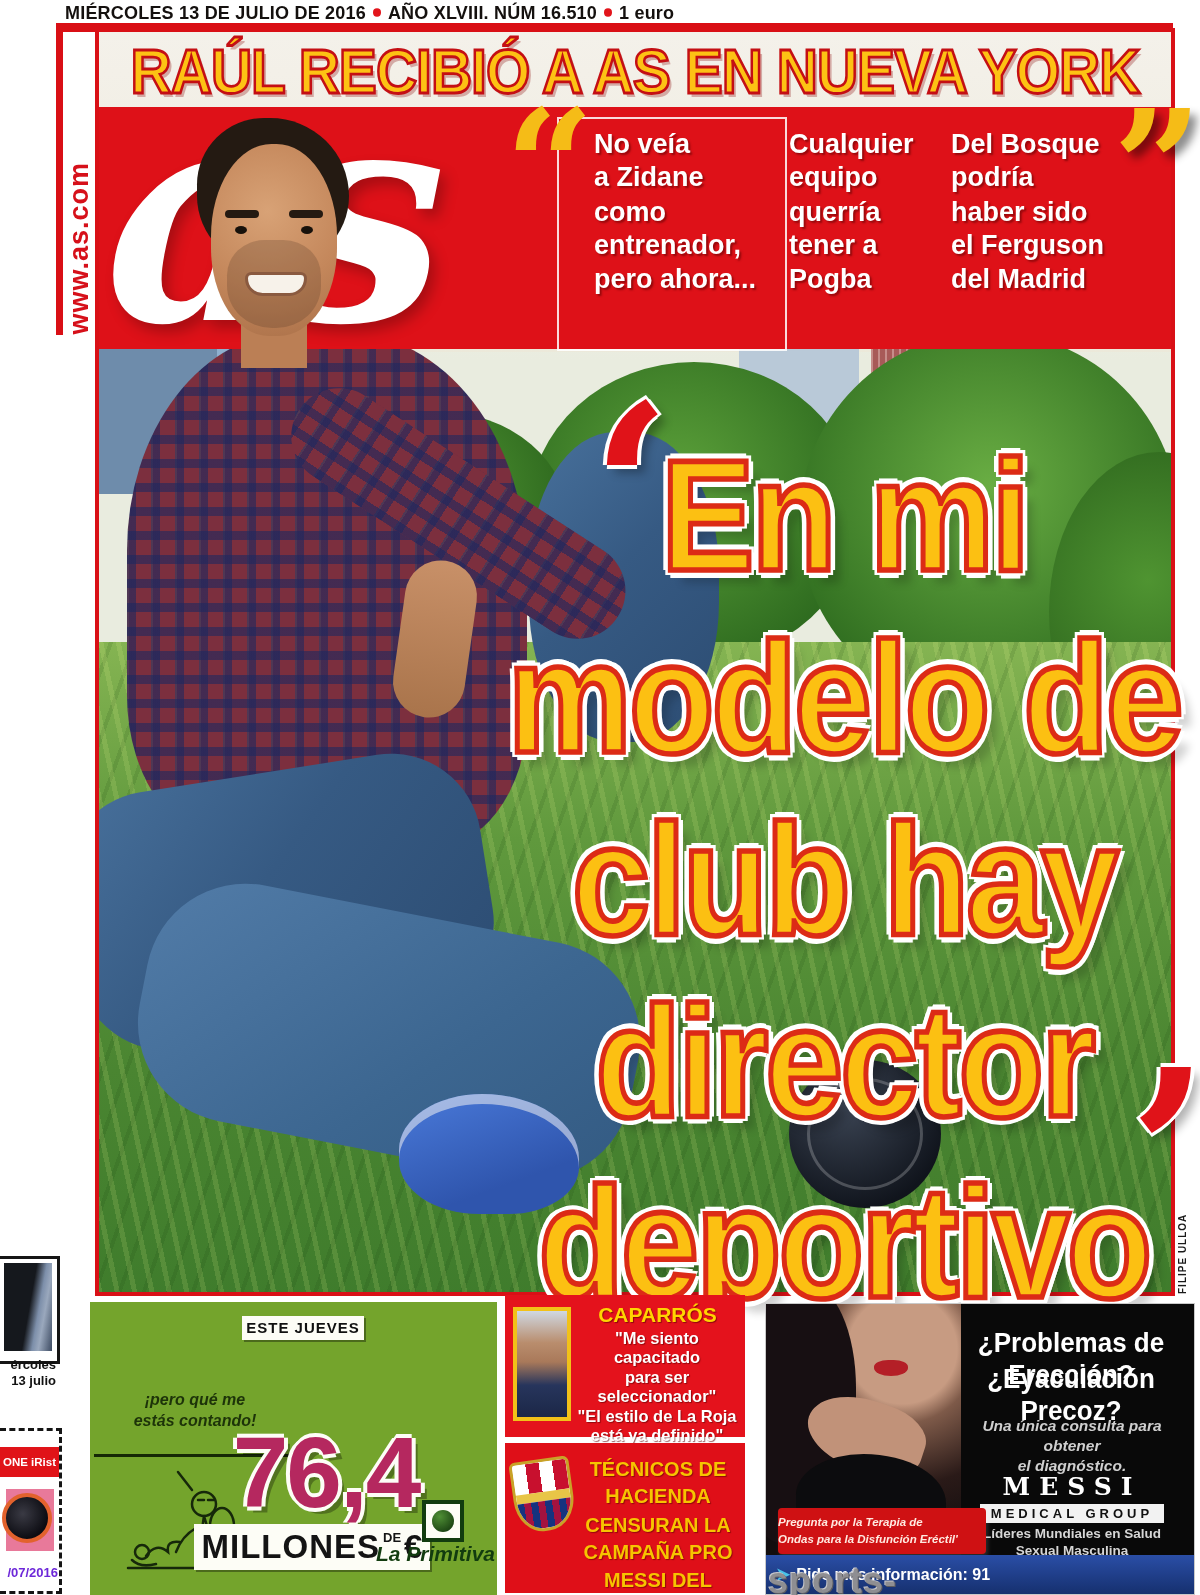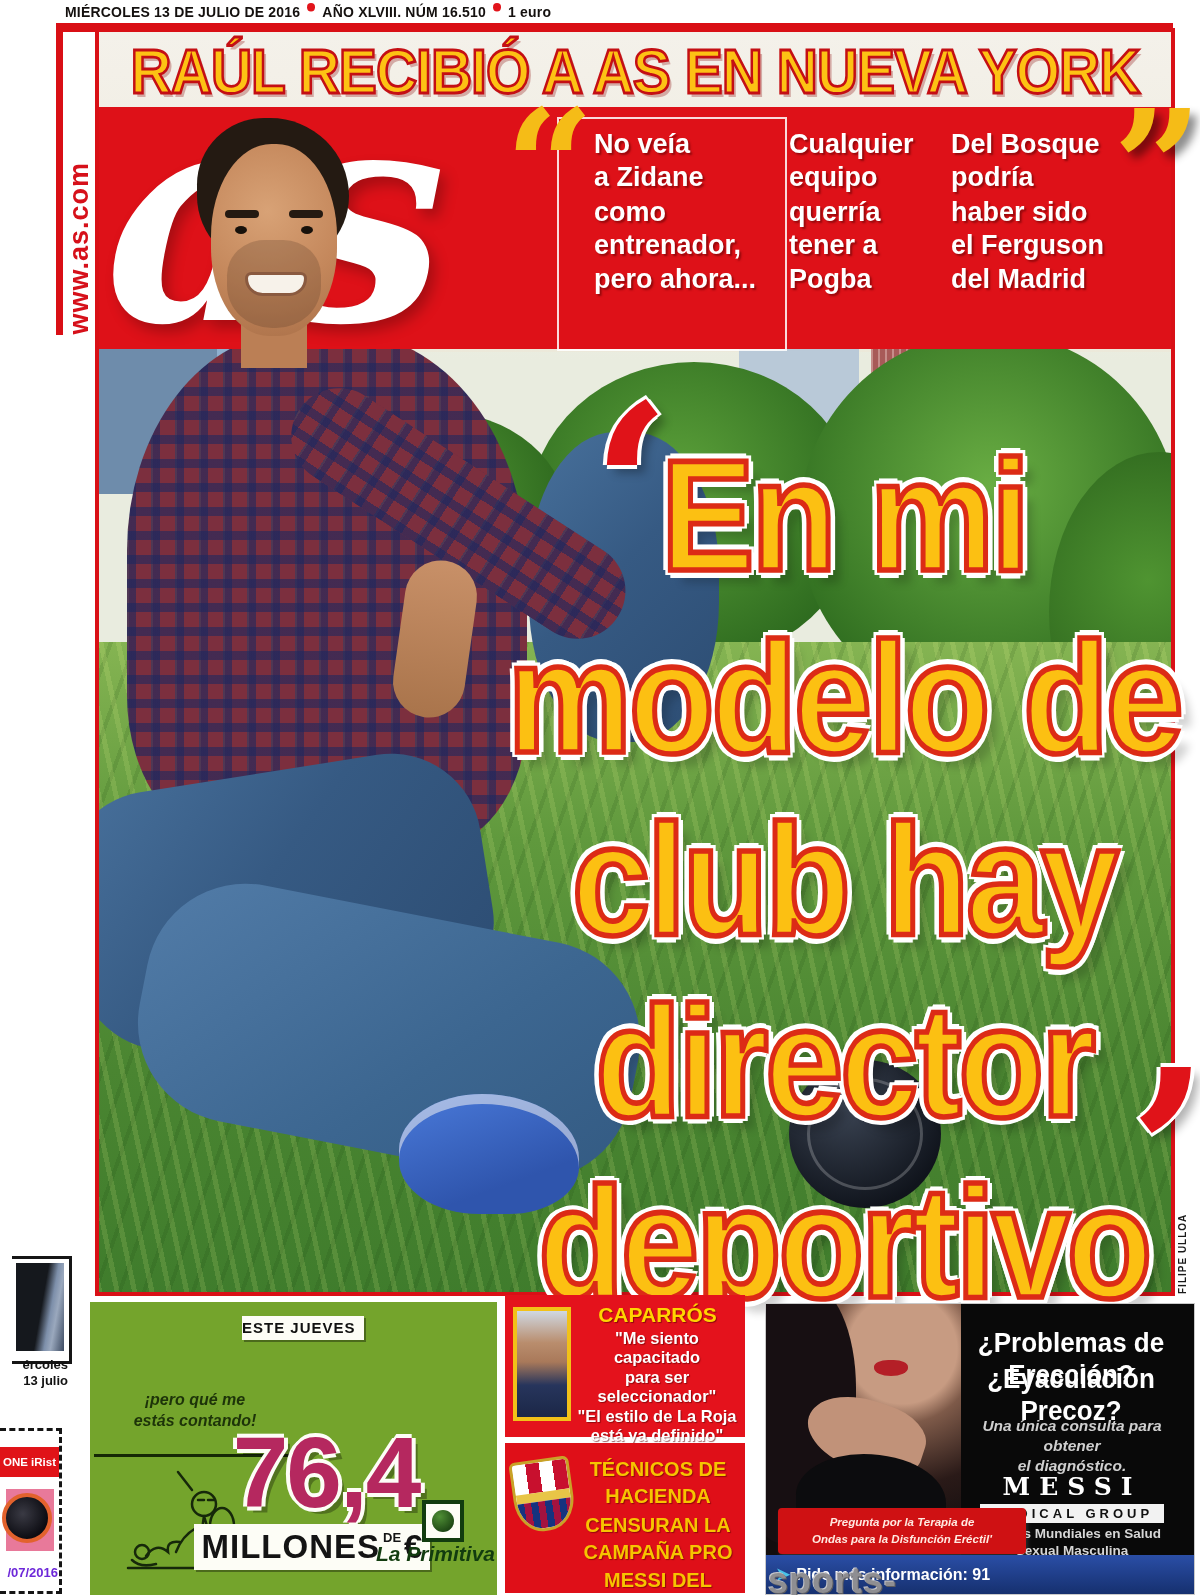--- a/index.html
+++ b/index.html
@@ -2,22 +2,22 @@
 <html><head>
 <meta charset="utf-8">
 <style>
   html,body{margin:0;padding:0;background:#e9e9e9;}
   #page{position:relative;width:1200px;height:1595px;background:#fff;overflow:hidden;
         font-family:"Liberation Sans",sans-serif;}
   .abs{position:absolute;}
   .pre{white-space:pre-line;font-weight:bold;}
 
   
-  .datebar{left:65px;top:3px;height:18px;display:flex;align-items:flex-start;gap:7px;
-           font-size:14px;font-weight:bold;color:#14100e;letter-spacing:.2px;
+  .datebar{left:65px;top:3px;height:18px;display:flex;align-items:center;gap:7px;
+           font-size:18px;font-weight:bold;color:#14100e;letter-spacing:.2px;
            transform:scaleY(1.05);transform-origin:top left;}
   .reddot{width:8px;height:8px;border-radius:50%;background:#e2141b;}
   .toprule{left:63px;top:23px;width:1110px;height:9px;background:#d90f15;}
   .leftrule{left:56px;top:23px;width:7px;height:312px;background:#d90f15;}
   .urlstrip{left:62px;top:30px;width:34px;height:305px;}
   .urltext{position:absolute;left:2px;bottom:0;writing-mode:vertical-rl;transform:rotate(180deg);
            font-size:27px;font-weight:bold;color:#d6101a;letter-spacing:1px;}
 
   
   .frame{left:95px;top:28px;width:1080px;height:1268px;border:4px solid #d91016;box-sizing:border-box;}
@@ -80,21 +80,21 @@
   .beard{position:absolute;left:16px;top:96px;width:94px;height:88px;border-radius:40% 40% 48% 48%;
          background:rgba(70,45,30,.22);}
   .neck{left:142px;top:288px;width:66px;height:48px;background:#bb7f55;}
 
   
   .adwrap{box-sizing:border-box;}
   .lottery{left:90px;top:1302px;width:407px;height:293px;background:#74a42c;}
   .scribble{position:absolute;left:10px;top:88px;width:190px;font-size:16px;font-weight:bold;
             font-style:italic;color:#1d3309;text-align:center;line-height:1.3;}
   .scribble-line{position:absolute;left:4px;top:152px;width:200px;height:3px;background:#152805;}
-  .whitebox{position:absolute;background:#fdfdf6;box-shadow:2px 2px 0 rgba(0,0,0,.35);}
+  .whitebox{position:absolute;background:#fdfdf6;box-shadow:2px 2px 0 rgba(0,0,0,.35);text-align:center;}
   .estejueves{left:152px;top:14px;width:122px;height:24px;font-size:15px;font-weight:bold;color:#111;
               line-height:24px;letter-spacing:1px;}
   .botebox{left:118px;top:40px;width:196px;height:88px;}
   .bote{font-size:72px;font-weight:bold;color:#141414;line-height:84px;letter-spacing:4px;
         transform:scaleY(1.05);transform-origin:top center;}
   .amount{position:absolute;left:96px;top:120px;width:280px;text-align:center;font-size:100px;
           font-weight:bold;color:#b5285f;letter-spacing:-2px;line-height:1;
           text-shadow:4px 0 0 #fdfdf6,-4px 0 0 #fdfdf6,0 4px 0 #fdfdf6,0 -4px 0 #fdfdf6,6px 6px 0 rgba(0,0,0,.3);}
   .millbox{left:104px;top:222px;width:236px;height:46px;display:flex;align-items:center;justify-content:center;gap:3px;}
   .millones{font-size:33px;font-weight:bold;color:#141414;letter-spacing:1px;}
@@ -136,30 +136,30 @@
   .bos-q{position:absolute;left:180px;width:250px;text-align:center;color:#fff;font-weight:bold;
          font-size:26px;transform:scaleY(1.05);}
   .bos-sub{position:absolute;left:190px;top:112px;width:232px;text-align:center;color:#cfcfcf;
            font-style:italic;font-size:15.5px;line-height:1.3;}
   .bos-brand{position:absolute;left:190px;top:168px;width:232px;text-align:center;color:#fff;
              font-family:"DejaVu Serif",serif;font-size:25px;letter-spacing:9px;font-weight:bold;}
   .bos-brand2{position:absolute;left:214px;top:200px;width:184px;background:#f2f2f2;color:#101010;
               font-size:13px;font-weight:bold;letter-spacing:4px;text-align:center;padding:2px 0;}
   .bos-tag{position:absolute;left:190px;top:222px;width:232px;text-align:center;color:#d6d6d6;
            font-size:13.5px;line-height:1.25;}
-  .bos-promo{position:absolute;left:12px;top:204px;width:248px;height:46px;background:#cf1113;
-             border-radius:4px;color:#ffe9e0;font-style:italic;font-size:11.5px;text-align:center;
+  .bos-promo{position:absolute;left:12px;top:204px;width:208px;height:46px;background:#cf1113;
+             border-radius:4px;color:#ffe9e0;font-style:italic;font-size:11.5px;
              line-height:1.45;padding-top:6px;box-sizing:border-box;box-shadow:2px 3px 4px rgba(255,255,255,.15);}
   .bos-bar{position:absolute;left:0;bottom:0;width:100%;height:39px;
            background:linear-gradient(180deg,#2a4ea6 0%,#16306f 100%);display:flex;align-items:center;}
   .bos-chev{color:#49c3e8;font-size:17px;font-weight:bold;margin:0 6px 0 10px;}
   .bos-cta{color:#fff;font-weight:bold;font-size:16px;}
 
   
-  .teaser1{left:12px;top:1256px;width:60px;height:108px;background:#fff;border:3px solid #151515;
+  .teaser1{left:0px;top:1256px;width:60px;height:108px;background:#fff;border:3px solid #151515;
            border-left:none;box-sizing:border-box;}
   .t1-photo{position:absolute;left:4px;top:4px;width:48px;height:88px;
            background:linear-gradient(100deg,#15181d 0 52%,#7d8faa 68%,#9aa8bd 78%,#3c4a61 100%);}
   .t1-cap{position:absolute;left:2px;top:98px;width:54px;font-size:13px;font-weight:bold;color:#111;
           line-height:1.25;text-align:right;}
   .teaser2{left:0px;top:1428px;width:62px;height:166px;background:#fff;border:3px dashed #151515;
            border-left:none;box-sizing:border-box;padding-left:28px;}
   .t2-band{position:absolute;left:0;top:16px;width:100%;height:30px;background:#e01318;
            color:#fff;font-size:11.5px;font-weight:bold;display:flex;align-items:center;justify-content:flex-end;
            padding-right:3px;box-sizing:border-box;}

